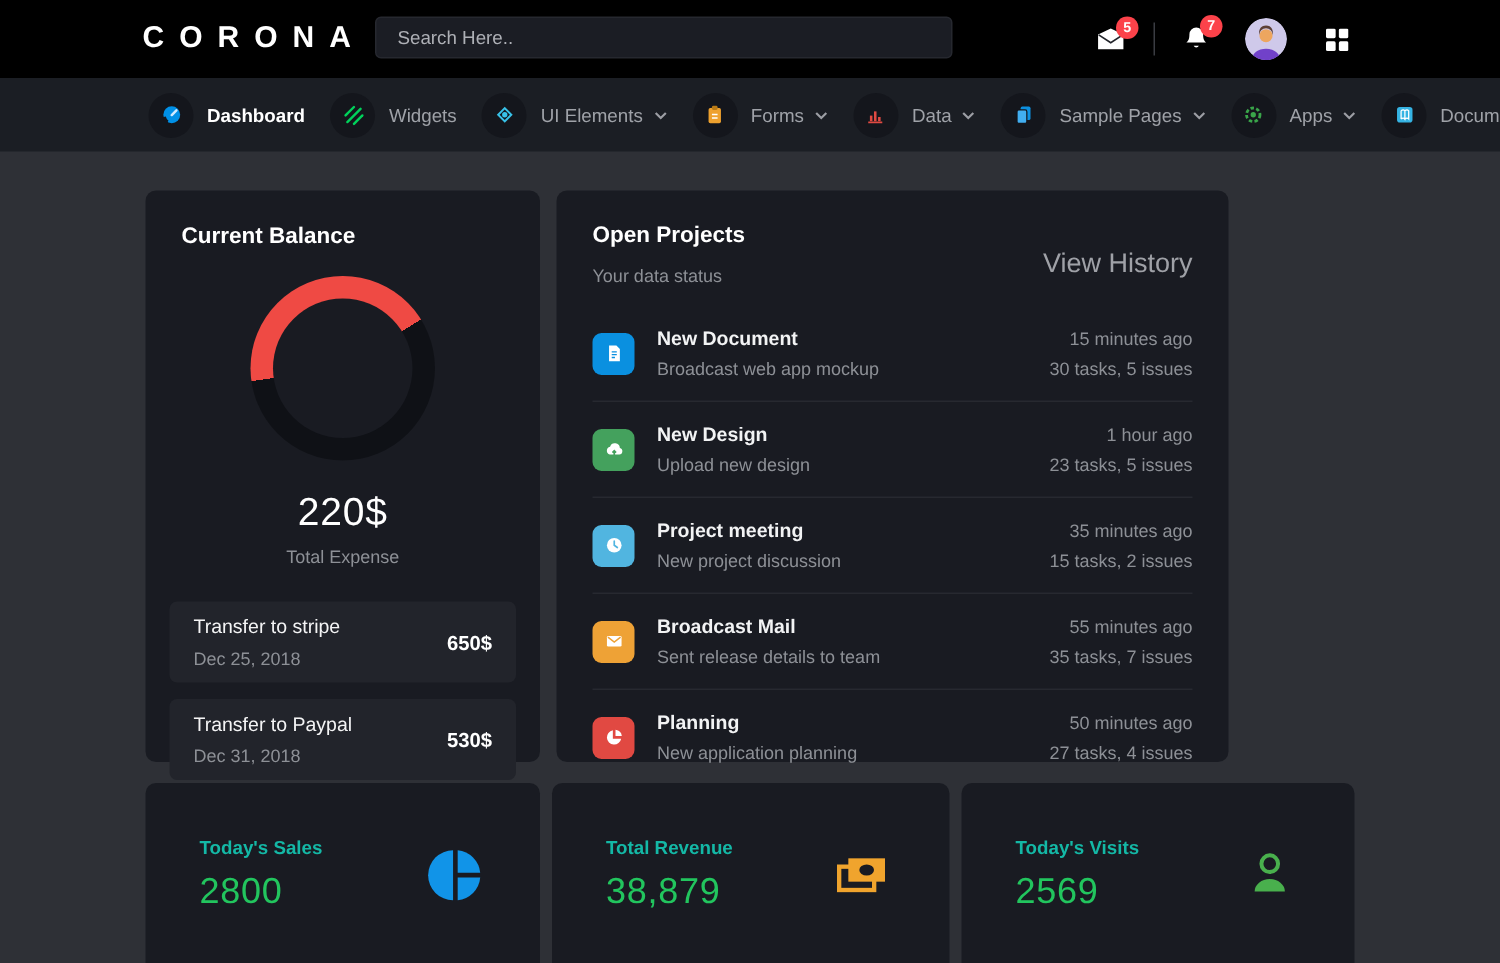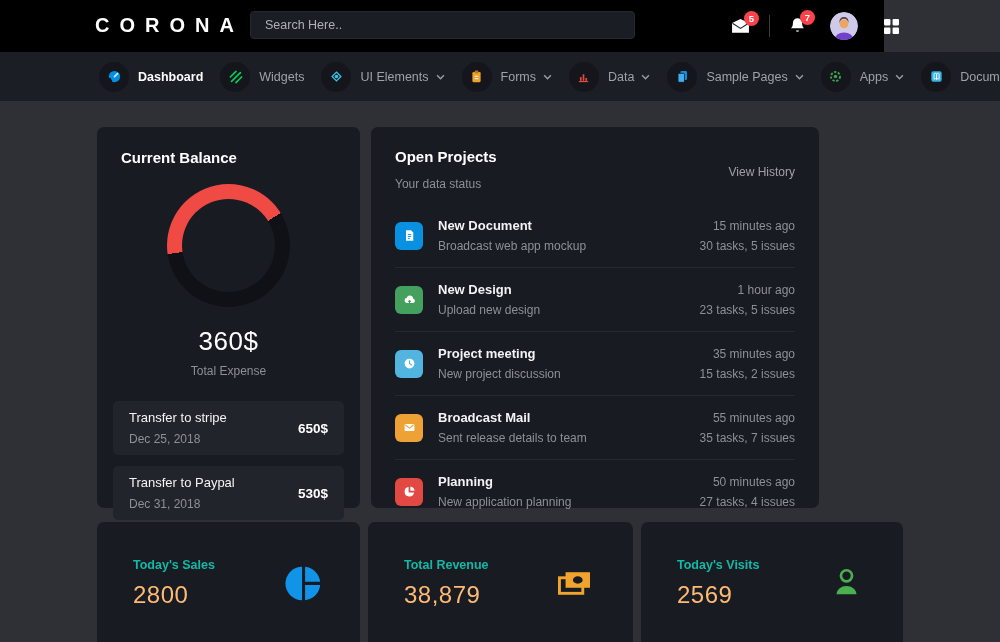--- a/index.html
+++ b/index.html
@@ -3,21 +3,21 @@
 <meta charset="utf-8">
 <style>
   * { margin:0; padding:0; box-sizing:border-box; }
   html,body { width:1000px; height:642px; overflow:hidden; }
   body {
     position:relative; background:#2e3036;
     font-family:"Liberation Sans", sans-serif; color:#fff;
     -webkit-font-smoothing:antialiased;
   }
   
-  .topbar { position:absolute; left:0; top:0; width:884px; height:52px; background:#000; }
+  .topbar { position:absolute; left:0; top:0; width:1000px; height:52px; background:#000; }
   .brand { position:absolute; left:95px; top:14px; font-size:20px; font-weight:bold;
            letter-spacing:10px; color:#fff; cursor:pointer; }
   .search { position:absolute; left:250px; top:11px; width:385px; height:28px;
             background:#1b1d24; border:1px solid #26282f; border-radius:4px;
             color:#c3c5ca; font-size:12.5px; padding:0 14px; outline:none;
             font-family:"Liberation Sans", sans-serif; }
   .search::placeholder { color:#aeb0b6; }
   .top-actions { position:absolute; left:731px; top:0; height:52px; display:flex; align-items:center; }
   .icon-wrap { position:relative; display:flex; align-items:center; justify-content:center; cursor:pointer; }
   .badge { position:absolute; top:-7px; right:-9px; min-width:15px; height:15px; border-radius:8px;
@@ -47,40 +47,40 @@
   .donut-label { text-align:center; font-size:12px; color:#8d9096; margin-top:7px; }
   .transfers { margin-top:23px; display:flex; flex-direction:column; gap:11px; }
   .transfer { background:#22242b; border-radius:5px; padding:13px 16px; display:flex;
               align-items:center; justify-content:space-between; height:54px;gap:12px; }
   .t-title { font-size:13px; color:#f4f4f5; font-weight:500; }
   .t-date { font-size:12px; color:#8d9096; margin-top:7px; }
   .t-amount { font-size:13.5px; font-weight:bold; color:#fff;margin-left:48px; }
   
   .proj-head { display:flex; justify-content:space-between; align-items:flex-start; }
   .proj-sub { font-size:12px; color:#8d9096; margin-top:12px; }
-  .view-history { font-size:12px; color:#9fa1a7; margin-top:17px; cursor:pointer; }
+  .view-history { font-size:18px; color:#9fa1a7; margin-top:17px; cursor:pointer; }
   .proj-list { margin-top:13px; }
   .proj-row { display:flex; align-items:center; padding:14px 0; border-bottom:1px solid #272930; }
   .proj-row:last-child { border-bottom:none; }
   .proj-ic { width:28px; height:28px; border-radius:6px; display:flex; align-items:center;
              justify-content:center; flex:0 0 auto; }
   .proj-txt { margin-left:15px; }
   .p-title { font-size:13px; font-weight:bold; color:#f2f3f4; }
   .p-sub { font-size:12px; color:#8d9096; margin-top:6px; }
   .proj-right { margin-left:auto; text-align:right; }
   .p-time { font-size:12px; color:#8d9096; }
   .p-meta { font-size:12px; color:#8d9096; margin-top:6px; }
   
   .stat-card { top:522px; height:150px; padding:36px 38px 0 36px; display:flex;
                justify-content:space-between; }
   #stat-0 { left:97px;  width:263px; }
   #stat-1 { left:368px; width:265px; }
   #stat-2 { left:641px; width:262px; }
   .stat-label { font-size:12.5px; font-weight:bold; color:#14b8a6; }
-  .stat-value { font-size:24px; font-weight:400; color:#fdba74; margin-top:9px; letter-spacing:.5px; }
+  .stat-value { font-size:24px; font-weight:400; color:#22c55e; margin-top:9px; letter-spacing:.5px; }
   .stat-icon { margin-top:7px; }
 </style>
 </head>
 <body>
 
 <header class="topbar">
   <div class="brand">CORONA</div>
   <input class="search" type="text" placeholder="Search Here.." style="">
   <div class="top-actions">
     <div class="icon-wrap">
@@ -228,21 +228,21 @@
           <path d="M5.4 5.2 v5.8 M5.4 5.2 c1-.9 2-.9 2.7 0 v5.8 c-.7-.9-1.7-.9-2.7 0 M8.1 5.2 c1-.9 2-.9 2.7 0 v5.8 c-.7-.9-1.7-.9-2.7 0 Z" stroke="#fff" stroke-width="0.9" fill="none"></path>
         </svg>
     </span>
     <span class="nav-label">Documentation</span>
   </div>
 </nav>
 
 <section class="card" id="balance-card">
   <div class="card-title">Current Balance</div>
   <div class="donut" style="background: conic-gradient(from 262deg, rgb(239, 74, 68) 0deg, rgb(239, 74, 68) 156deg, rgb(15, 17, 22) 156deg, rgb(15, 17, 22) 360deg);"></div>
-  <div class="donut-amount">360$</div>
+  <div class="donut-amount">220$</div>
   <div class="donut-label">Total Expense</div>
   <div class="transfers">
     <div class="transfer">
       <div>
         <div class="t-title">Transfer to stripe</div>
         <div class="t-date">Dec 25, 2018</div>
       </div>
       <div class="t-amount">650$</div>
     </div>
     <div class="transfer">

